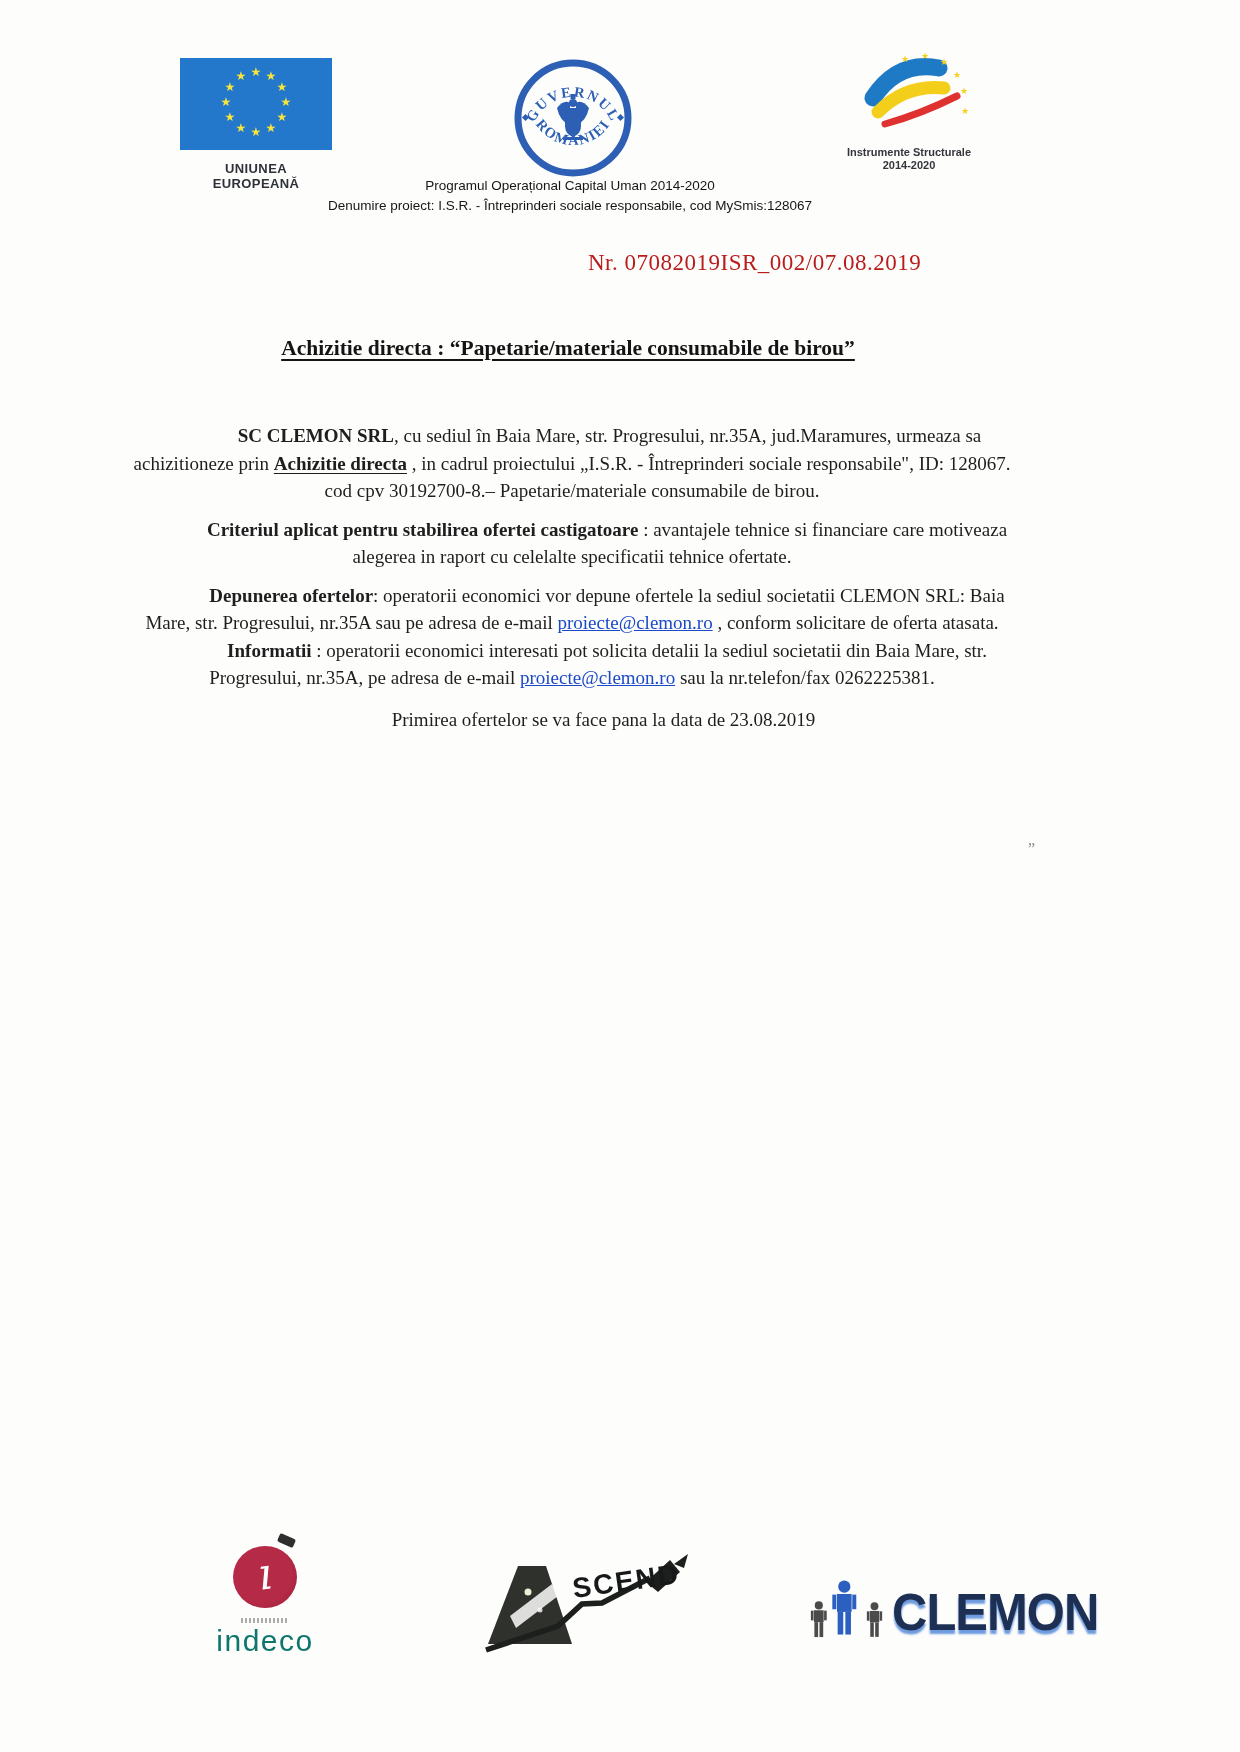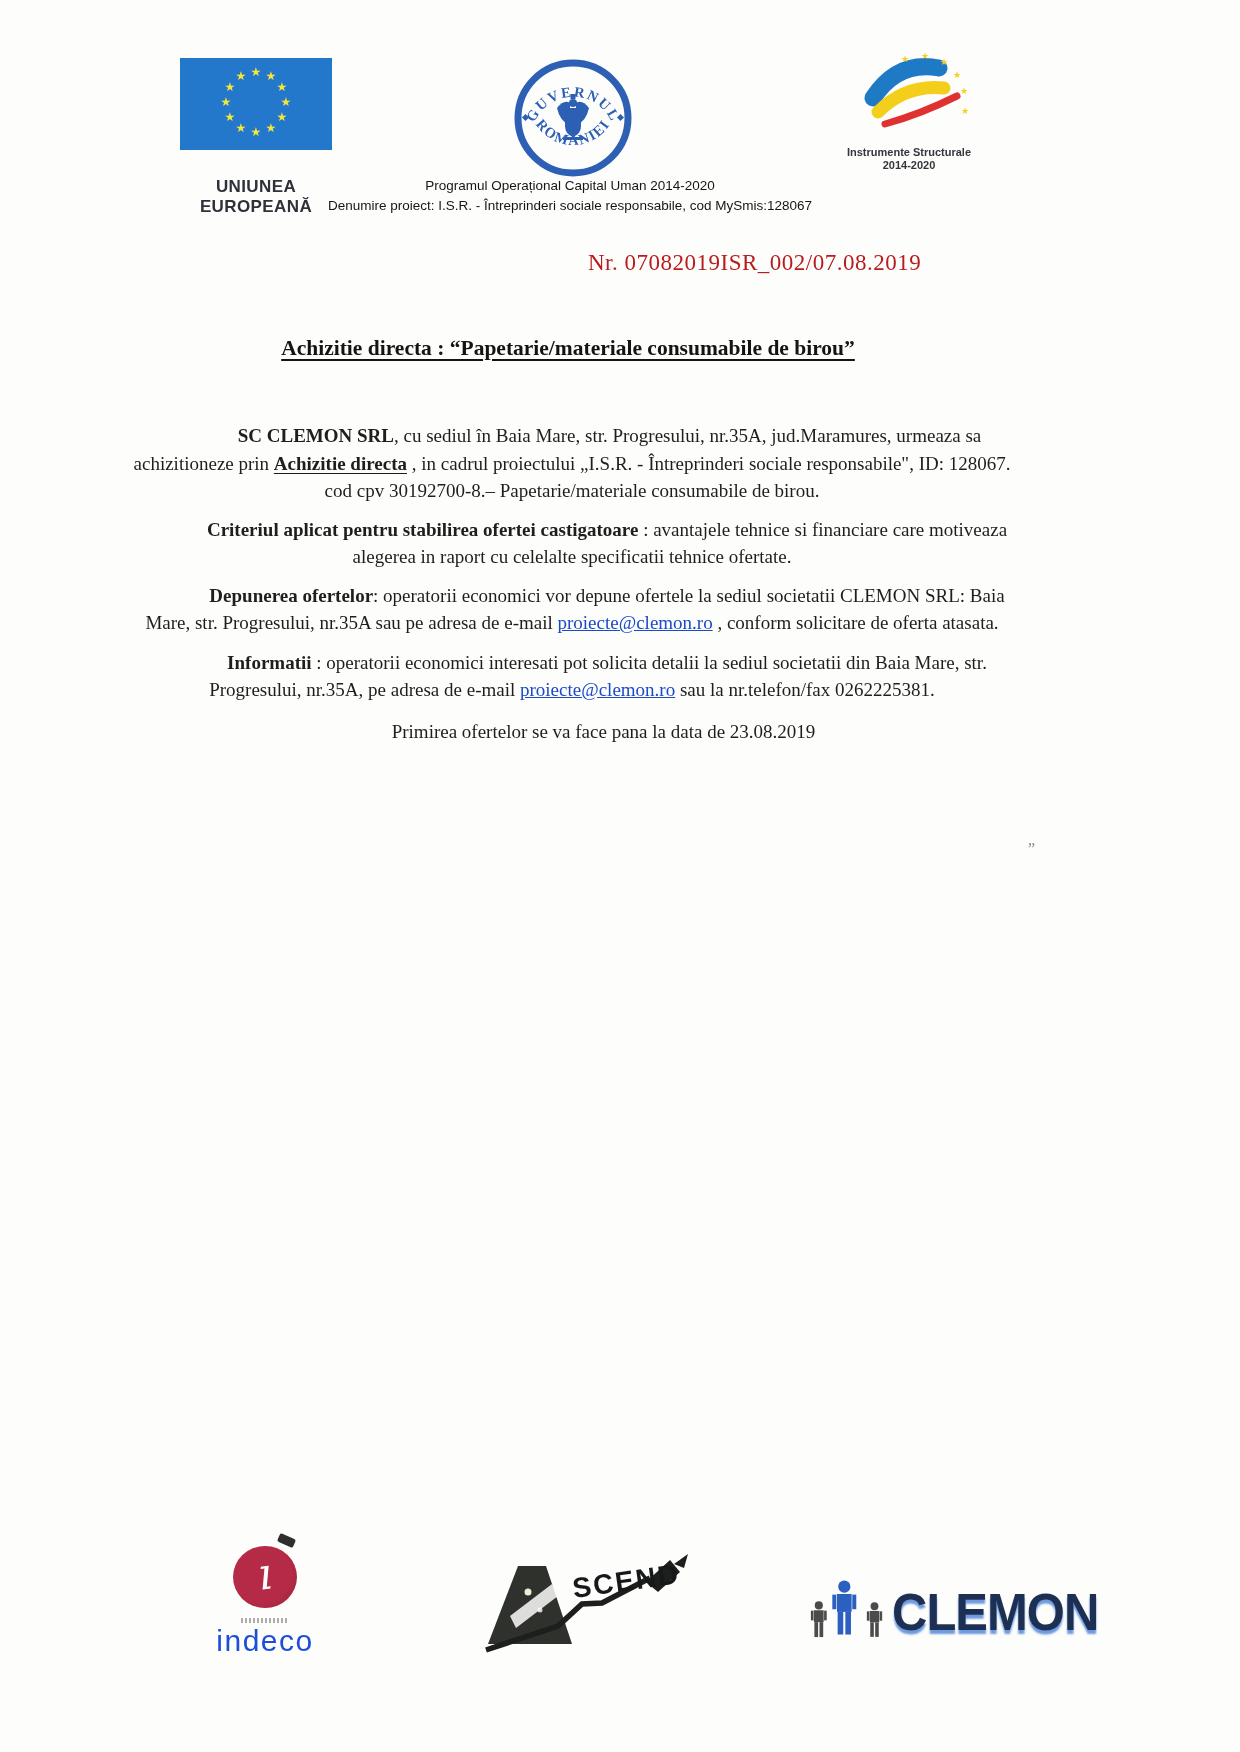--- a/index.html
+++ b/index.html
@@ -5,22 +5,22 @@
   * { box-sizing: border-box; margin: 0; padding: 0; }
   html,body { width:1240px; height:1752px; }
   body { background:#e8e8e8; font-family:"Liberation Serif", serif; }
   .page {
     position:relative; width:1240px; height:1752px; background:#fdfdfc;
     overflow:hidden; color:#1f1f1f;
   }
 
   
   .logo-eu { position:absolute; left:180px; top:58px; width:152px; text-align:center; }
-  .eu-caption { margin-top:23px; font-family:"Liberation Sans",sans-serif; font-weight:bold;
-                font-size:17px; letter-spacing:.4px; color:#2e3138; }
+  .eu-caption { margin-top:7px; font-family:"Liberation Sans",sans-serif; font-weight:bold;
+                font-size:13px; letter-spacing:.4px; color:#2e3138; }
 
   .logo-gov { position:absolute; left:513px; top:58px; width:120px; height:120px; }
 
   .logo-structural { position:absolute; left:843px; top:52px; width:132px; text-align:center; }
   .struct-caption { margin-top:2px; font-family:"Liberation Sans",sans-serif; font-weight:bold;
                     font-size:11px; line-height:13px; color:#33363b; }
 
   
   .header-block { position:absolute; left:120px; top:176px; width:900px; text-align:center;
                   font-family:"Liberation Sans",sans-serif; font-size:13.5px; line-height:19.5px;
@@ -31,21 +31,21 @@
 
   
   .title { position:absolute; left:58px; top:336px; width:1020px; text-align:center;
            font-size:21.5px; font-weight:bold; color:#141414; }
   .title span { text-decoration:underline; text-underline-offset:4px; text-decoration-thickness:2px; }
 
   
   .body-text { position:absolute; left:122px; top:422px; width:900px;
                font-size:19px; line-height:27.5px; text-align:justify; color:#1e1e1e; }
   .body-text p { margin:0 0 11px;text-align:center; }
-  .body-text p.no-gap { margin-bottom:12px; }
+  .body-text p.no-gap { margin-bottom:0; }
   .indent1 { text-indent:75px; }
   .indent2 { text-indent:70px; }
   .b  { font-weight:bold; }
   .bu { font-weight:bold; text-decoration:underline; text-underline-offset:3px; }
   a.link { color:#1b49c8; text-decoration:underline; cursor:pointer; }
   .closing { margin-top:14px !important; text-align:left; text-indent:63px; }
 
   .artifact { position:absolute; left:1028px; top:840px; font-size:16px; color:#8a8a8a; }
 
   
@@ -54,21 +54,21 @@
   .indeco-circle { position:relative; width:64px; height:62px; margin:0 auto;
                    background:radial-gradient(circle at 45% 45%, #b52a46 60%, #8e1f36 100%);
                    border-radius:50%; }
   .indeco-i { position:absolute; left:0; right:0; top:2px; font-family:"DejaVu Serif",serif;
               font-style:italic; font-size:44px; color:#fff; transform:rotate(-6deg); }
   .indeco-dot { position:absolute; top:-10px; right:2px; width:17px; height:9px;
                 background:#2e2e2e; transform:rotate(24deg); border-radius:2px; }
   .indeco-smalltext { width:48px; height:5px; margin:10px auto 1px;
                       background:repeating-linear-gradient(90deg,#9a9a9a 0 2px,transparent 2px 4px);
                       opacity:.8; }
-  .indeco-word { font-size:30px; font-weight:500; letter-spacing:1.5px; color:#1d4ed8; }
+  .indeco-word { font-size:30px; font-weight:500; letter-spacing:1.5px; color:#0f766e; }
 
   .ascend { position:absolute; left:478px; top:1552px; }
 
   .clemon { position:absolute; left:810px; top:1578px; display:flex; align-items:flex-end; }
   .clemon-word { font-family:"Liberation Sans",sans-serif; font-weight:bold; font-size:49px;
                  line-height:56px; letter-spacing:-1px; color:#1d3054; margin-left:4px;
                  text-shadow:0 4px 2px rgba(47,111,208,.7); transform:scaleY(1.04); }
 </style>
 </head>
 <body>

